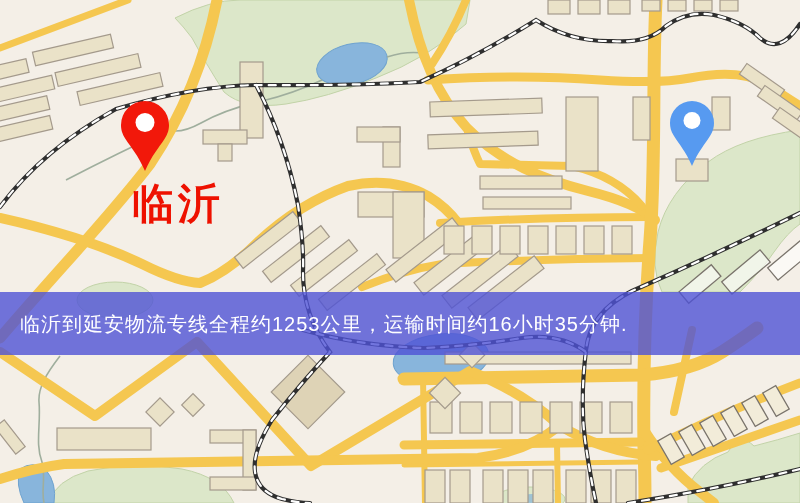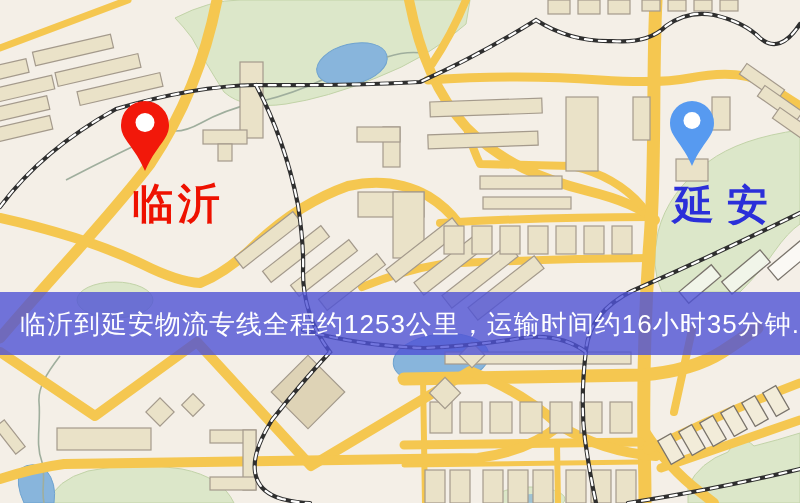--- a/index.html
+++ b/index.html
@@ -5,21 +5,21 @@
   html,body{margin:0;padding:0;background:#ddd;}
   #stage{position:relative;width:800px;height:503px;overflow:hidden;
          font-family:"Liberation Sans","DejaVu Sans",sans-serif;background:#f4efe7;}
   #map-svg{position:absolute;left:0;top:0;}
   .pin-label{position:absolute;font-weight:bold;white-space:nowrap;margin-left:37px;}
   #origin-label{left:95px;top:176px;font-size:42px;color:#ee1100;letter-spacing:4px;}
   #dest-label{left:636px;top:178px;font-size:41px;color:#2b2fd9;letter-spacing:13px;}
   #route-banner{position:absolute;left:0;top:292px;width:800px;height:63px;
                 background:rgba(79,82,214,0.80);}
   #route-banner .txt{position:absolute;left:20px;top:0;height:63px;line-height:64px;
-                     font-size:26px;color:#ffffff;letter-spacing:1px;white-space:nowrap;}
+                     font-size:20px;color:#ffffff;letter-spacing:1px;white-space:nowrap;}
 </style>
 </head>
 <body>
 
 <div id="stage">
 
 <svg id="map-svg" width="800" height="503" viewBox="0 0 800 503">
 
   <rect x="0" y="0" width="800" height="503" fill="#f4efe7"></rect>
 
@@ -187,19 +187,18 @@
     <path fill="#f2180a" d="M145,171 C138,155 131,147.5 125.5,139 C122,133.5 121,129.5 121,125 A24,24 0 1 1 169,125 C169,129.5 168,133.5 164.5,139 C159,147.5 152,155 145,171 Z"></path>
     <circle cx="145" cy="122.5" r="9.5" fill="#ffffff"></circle>
   </g>
   <g>
     <path fill="#579af0" d="M692,166 C685.5,151 679,144 674,136 C670.8,131 670,127 670,123 A22,22 0 1 1 714,123 C714,127 713.2,131 710,136 C705,144 698.5,151 692,166 Z"></path>
     <circle cx="692" cy="120.5" r="8.5" fill="#ffffff"></circle>
   </g>
 </svg>
 
 <div class="pin-label" id="origin-label">临沂</div>
-<div class="pin-label" id="dest-label">延安</div>
 
 <div id="route-banner">
   <div class="txt">临沂到延安物流专线全程约1253公里，运输时间约16小时35分钟.</div>
 </div>
 
 </div>
 
 </body></html>

